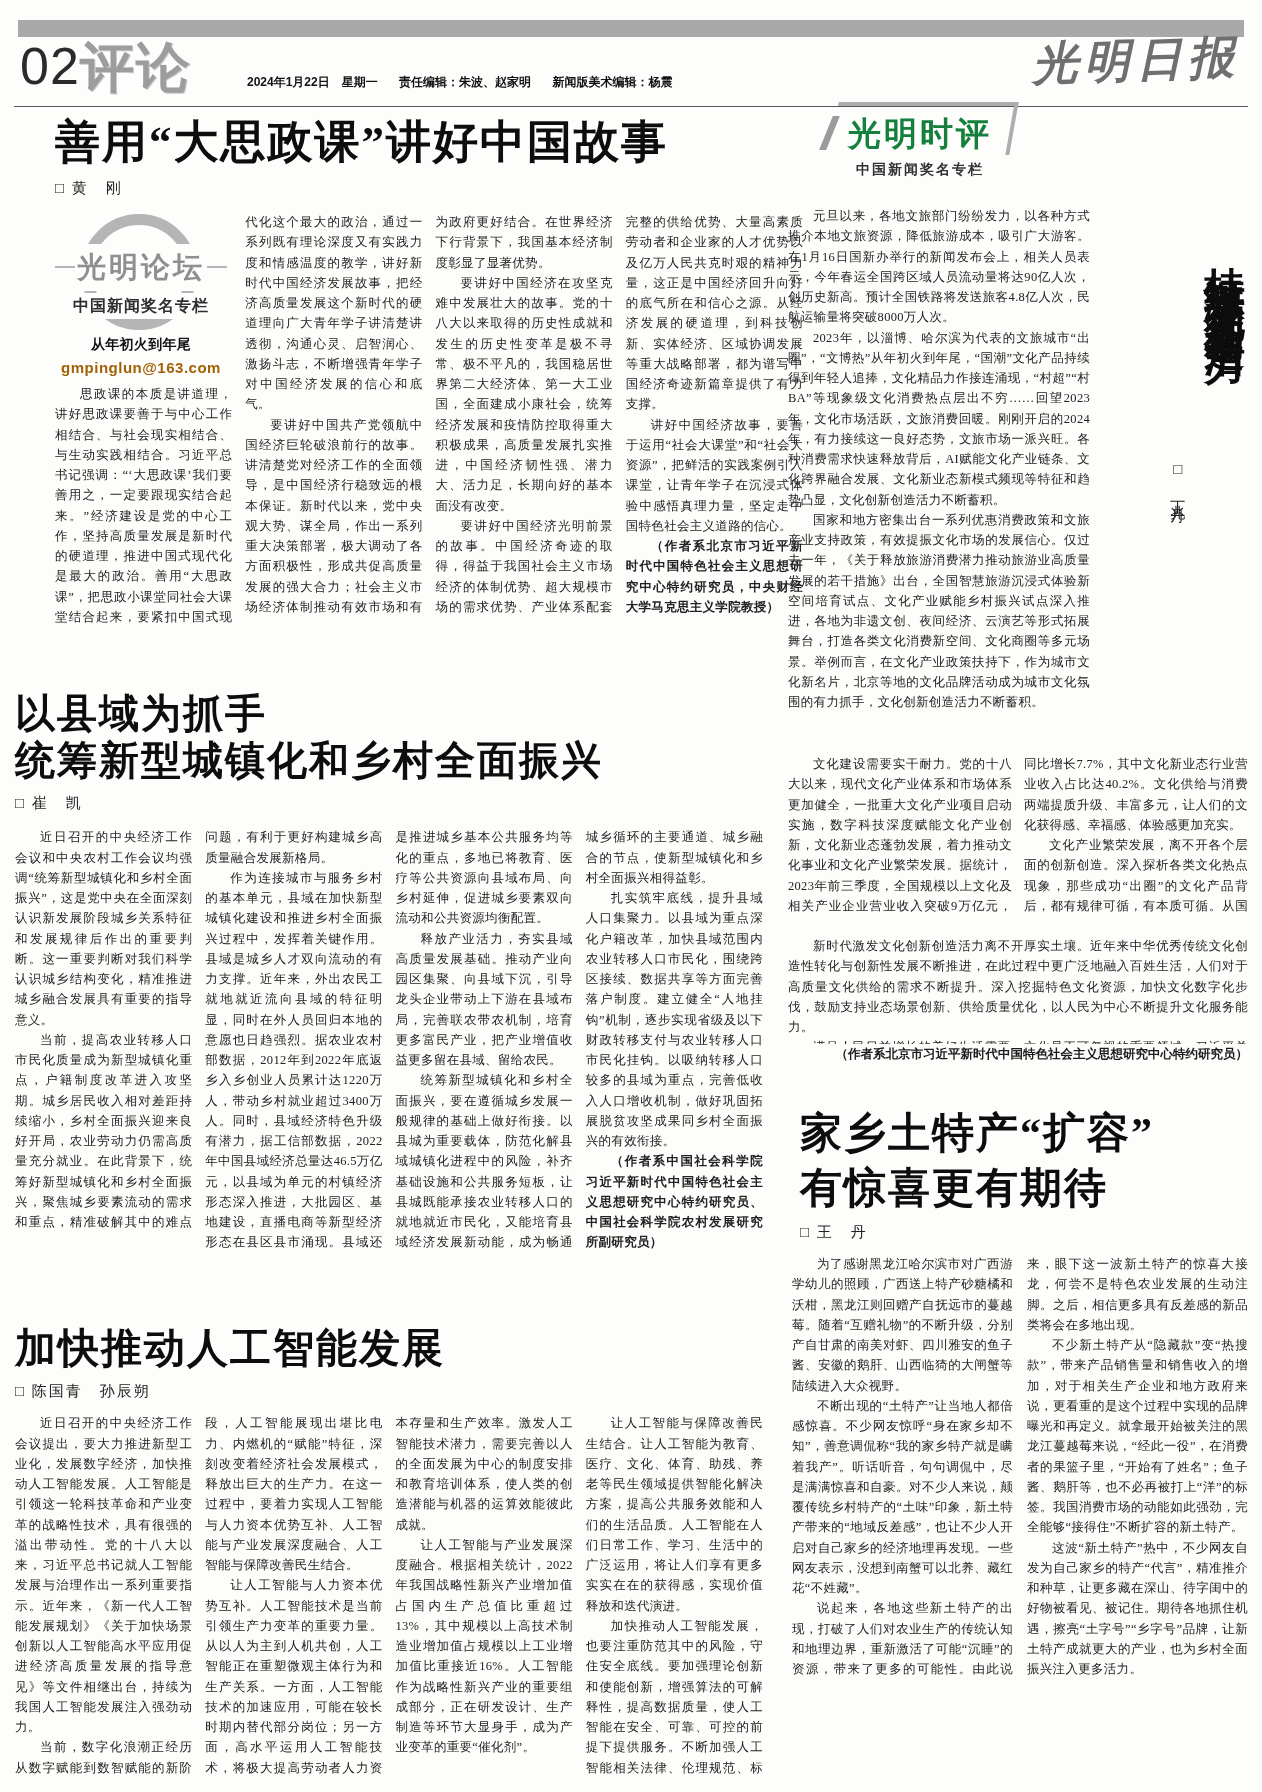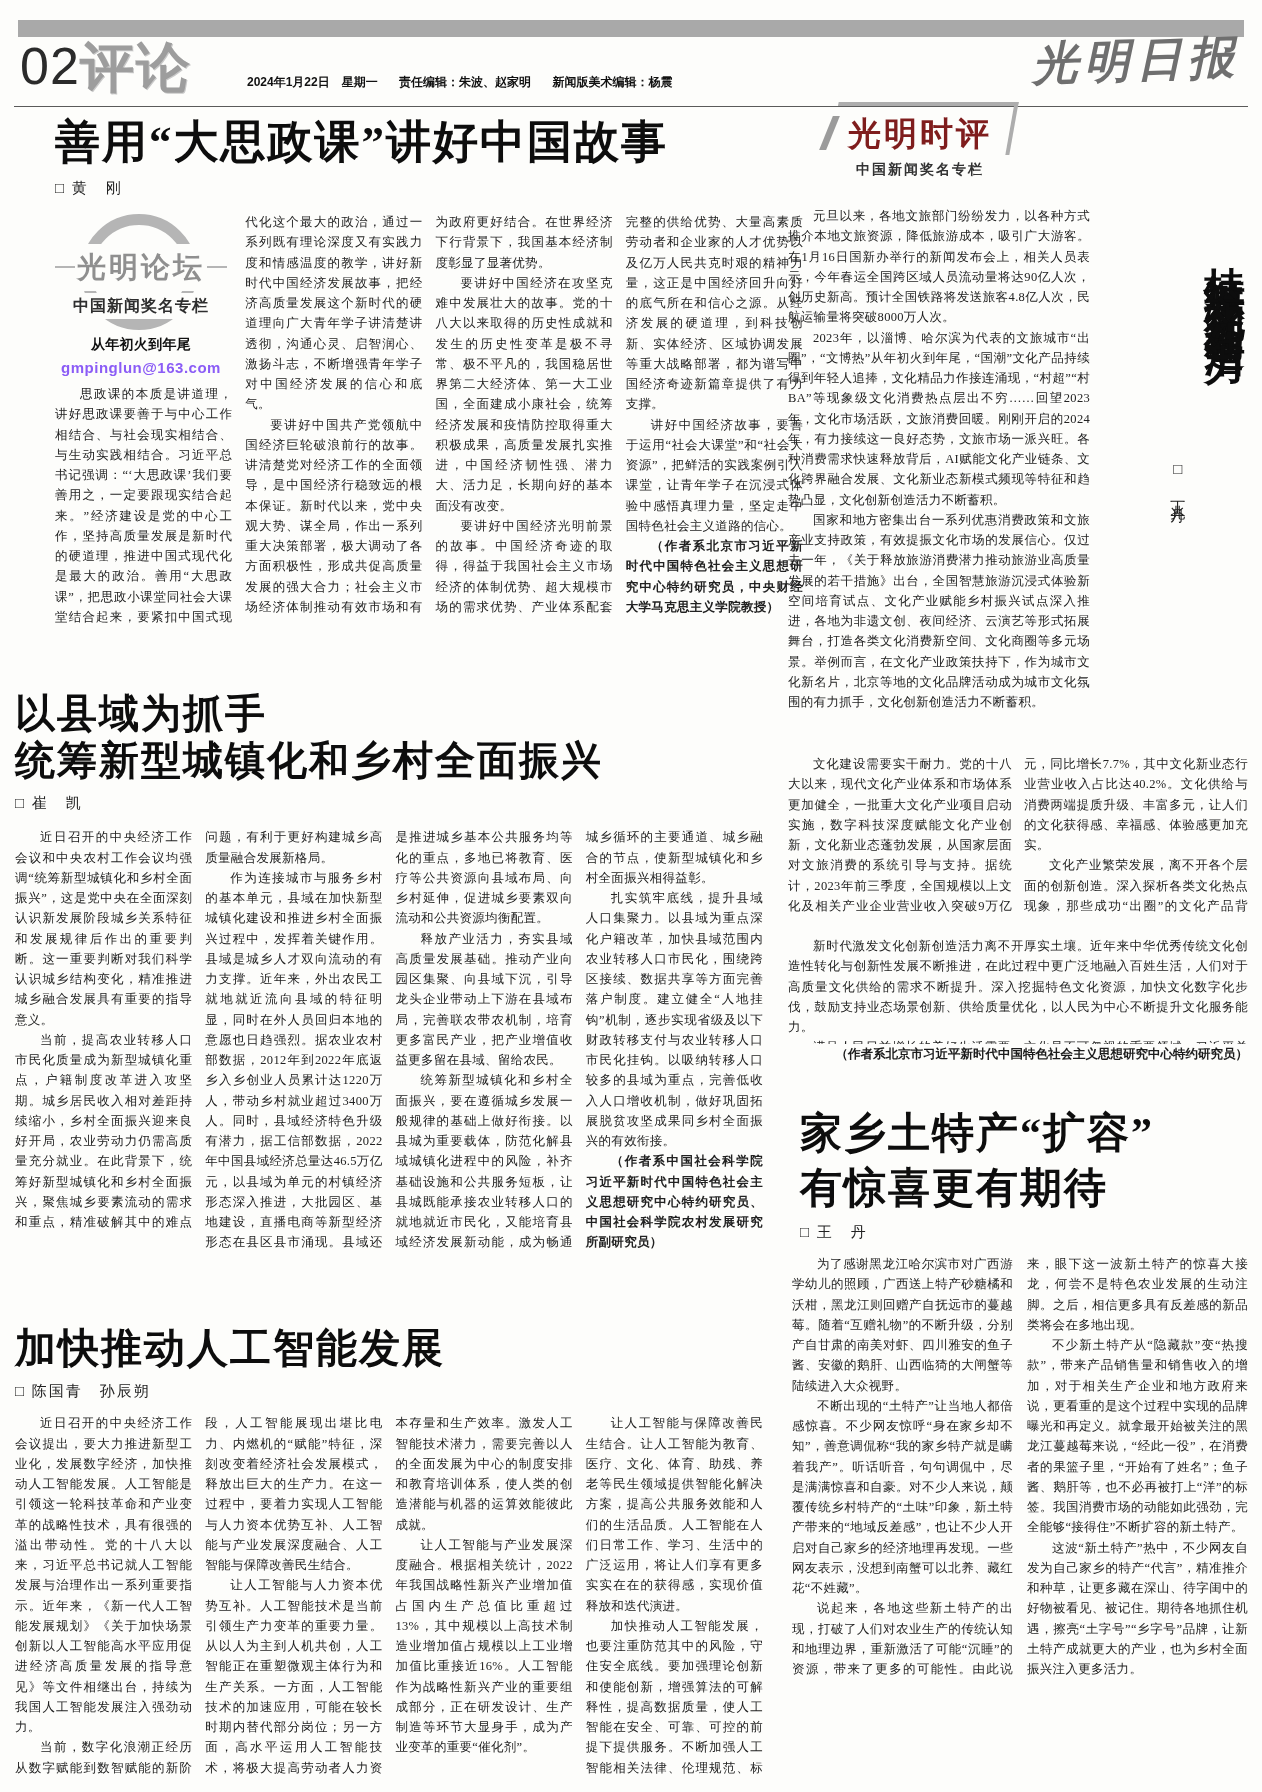--- a/index.html
+++ b/index.html
@@ -34,26 +34,26 @@
                font-family:"Liberation Sans","DejaVu Sans",sans-serif;}
   .forum-circle{position:absolute;left:26px;top:0;width:116px;height:116px;border-radius:50%;
                 border:11px solid #b5b5b5;box-sizing:border-box;}
   .forum-lines{position:absolute;left:0;top:52px;width:172px;border-top:2px solid #b5b5b5;}
   .forum-inner{position:absolute;left:0;top:30px;width:172px;background:transparent;}
   .forum-title{font-size:29px;font-weight:700;color:#8f8f8f;letter-spacing:3px;
                background:#fdfdfb;display:inline-block;padding:0 2px;}
   .forum-sub{font-size:16px;font-weight:700;color:#2e2e2e;letter-spacing:1px;margin-top:2px;
              background:#fdfdfb;display:inline-block;}
   .forum-mailbox-label{font-size:14px;font-weight:700;color:#111;margin-top:14px;}
-  .forum-mailbox{font-size:15px;font-weight:700;color:#8b5cf6;letter-spacing:.5px;}
+  .forum-mailbox{font-size:15px;font-weight:700;color:#a16207;letter-spacing:.5px;}
   
   .shiping{position:absolute;left:788px;top:110px;width:460px;height:938px;}
   .sp-badge-wrap{margin-left:42px;height:88px;position:relative;
                  font-family:"Liberation Sans","DejaVu Sans",sans-serif;}
-  .sp-badge{position:relative;display:inline-block;font-size:33px;font-weight:700;color:#7f1d1d;
+  .sp-badge{position:relative;display:inline-block;font-size:33px;font-weight:700;color:#15803d;
             letter-spacing:3px;padding:2px 16px 2px 18px;}
   .sp-badge::before{content:"";position:absolute;left:4px;right:-6px;top:-8px;bottom:4px;
                     border-top:4px solid #adadad;border-right:4px solid #adadad;
                     transform:skewX(-10deg);}
   .sp-slash{position:absolute;left:-4px;top:6px;width:7px;height:34px;background:#9b9b9b;
             transform:skewX(-22deg);}
   .sp-sub{font-size:14px;font-weight:700;color:#333;letter-spacing:2px;margin:2px 0 0 26px;}
   .sp-flex{display:flex;margin-top:8px;}
   .sp-text{width:302px;height:542px;}
   .sp-vert{flex:1;display:flex;justify-content:flex-end;}
@@ -131,21 +131,21 @@
           <p>元旦以来，各地文旅部门纷纷发力，以各种方式推介本地文旅资源，降低旅游成本，吸引广大游客。在1月16日国新办举行的新闻发布会上，相关人员表示，今年春运全国跨区域人员流动量将达90亿人次，创历史新高。预计全国铁路将发送旅客4.8亿人次，民航运输量将突破8000万人次。</p>
           <p>2023年，以淄博、哈尔滨为代表的文旅城市“出圈”，“文博热”从年初火到年尾，“国潮”文化产品持续得到年轻人追捧，文化精品力作接连涌现，“村超”“村BA”等现象级文化消费热点层出不穷……回望2023年，文化市场活跃，文旅消费回暖。刚刚开启的2024年，有力接续这一良好态势，文旅市场一派兴旺。各种消费需求快速释放背后，AI赋能文化产业链条、文化跨界融合发展、文化新业态新模式频现等特征和趋势凸显，文化创新创造活力不断蓄积。</p>
           <p>国家和地方密集出台一系列优惠消费政策和文旅产业支持政策，有效提振文化市场的发展信心。仅过去一年，《关于释放旅游消费潜力推动旅游业高质量发展的若干措施》出台，全国智慧旅游沉浸式体验新空间培育试点、文化产业赋能乡村振兴试点深入推进，各地为非遗文创、夜间经济、云演艺等形式拓展舞台，打造各类文化消费新空间、文化商圈等多元场景。举例而言，在文化产业政策扶持下，作为城市文化新名片，北京等地的文化品牌活动成为城市文化氛围的有力抓手，文化创新创造活力不断蓄积。</p>
         </div>
       <div class="sp-vert">
         <div class="vert-byline">□ 丁兆丹</div>
         <div class="vert-headline">持续激发文化创新创造活力</div>
       </div>
     </div>
     <div class="sp-mid body">
-        <p>文化建设需要实干耐力。党的十八大以来，现代文化产业体系和市场体系更加健全，一批重大文化产业项目启动实施，数字科技深度赋能文化产业创新，文化新业态蓬勃发展，从国家层面对文旅消费的系统引导与支持。据统计，2023年前三季度，全国规模以上文化及相关产业企业营业收入突破9万亿元，同比增长7.7%，其中文化新业态行业营业收入占比达40.2%。文化供给与消费两端提质升级、丰富多元，让人们的文化获得感、幸福感、体验感更加充实。</p>
+        <p>文化建设需要实干耐力。党的十八大以来，现代文化产业体系和市场体系更加健全，一批重大文化产业项目启动实施，数字科技深度赋能文化产业创新，文化新业态蓬勃发展，着力推动文化事业和文化产业繁荣发展。据统计，2023年前三季度，全国规模以上文化及相关产业企业营业收入突破9万亿元，同比增长7.7%，其中文化新业态行业营业收入占比达40.2%。文化供给与消费两端提质升级、丰富多元，让人们的文化获得感、幸福感、体验感更加充实。</p>
         <p>文化产业繁荣发展，离不开各个层面的创新创造。深入探析各类文化热点现象，那些成功“出圈”的文化产品背后，都有规律可循，有本质可循。从国家层面对文旅消费的系统引导与支持，到各地深挖特色文化资源、推动业态融合的务实行动，创新创造始终是文化产业发展的动力之源。</p>
       </div>
     <div class="sp-end body">
         <p>新时代激发文化创新创造活力离不开厚实土壤。近年来中华优秀传统文化创造性转化与创新性发展不断推进，在此过程中更广泛地融入百姓生活，人们对于高质量文化供给的需求不断提升。深入挖掘特色文化资源，加快文化数字化步伐，鼓励支持业态场景创新、供给质量优化，以人民为中心不断提升文化服务能力。</p>
         <p>满足人民日益增长的美好生活需要，文化是不可忽视的重要领域。习近平总书记在对宣传思想文化工作作出的重要指示中明确提出，着力推动文化事业和文化产业繁荣发展。深入贯彻习近平文化思想，深化文化体制改革，激发文化创新创造活力，让全社会各类文化主体和文化人才焕发创新热情、增强创造能力。站在新的起点上，让我们乘势而上、踔厉奋发，继续推动文化繁荣，更好担负起新的文化使命。</p>
       </div>
     <div class="sp-attr">（作者系北京市习近平新时代中国特色社会主义思想研究中心特约研究员）</div>
   </div>
 
   <div class="art-county">

